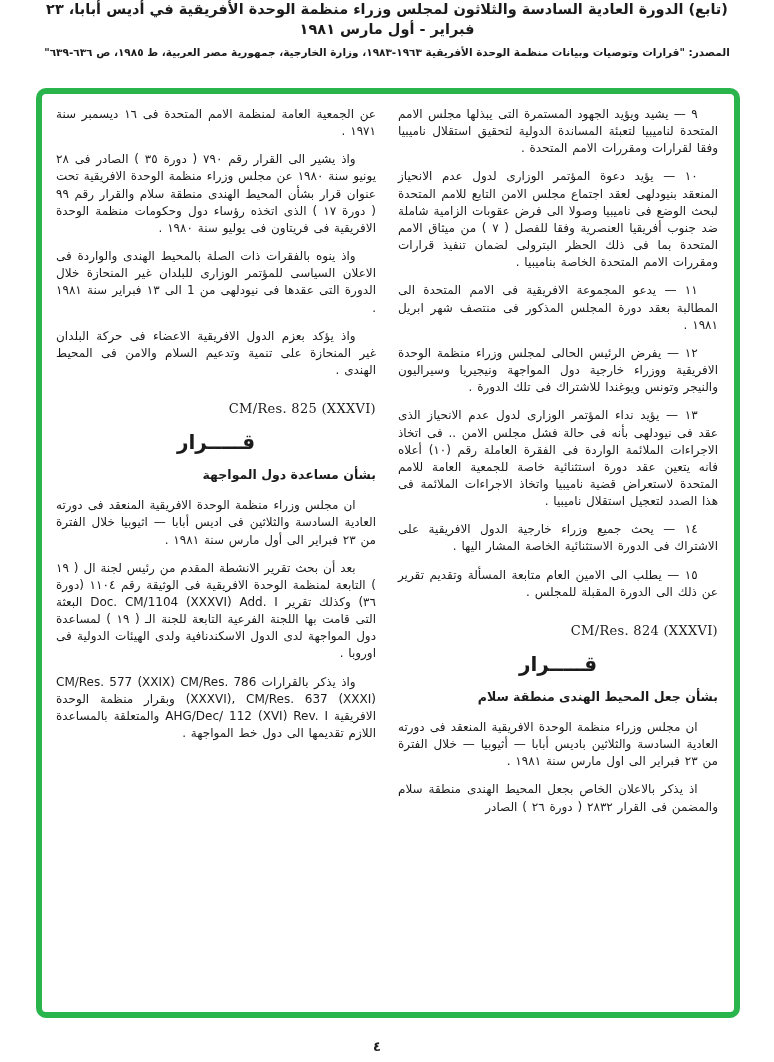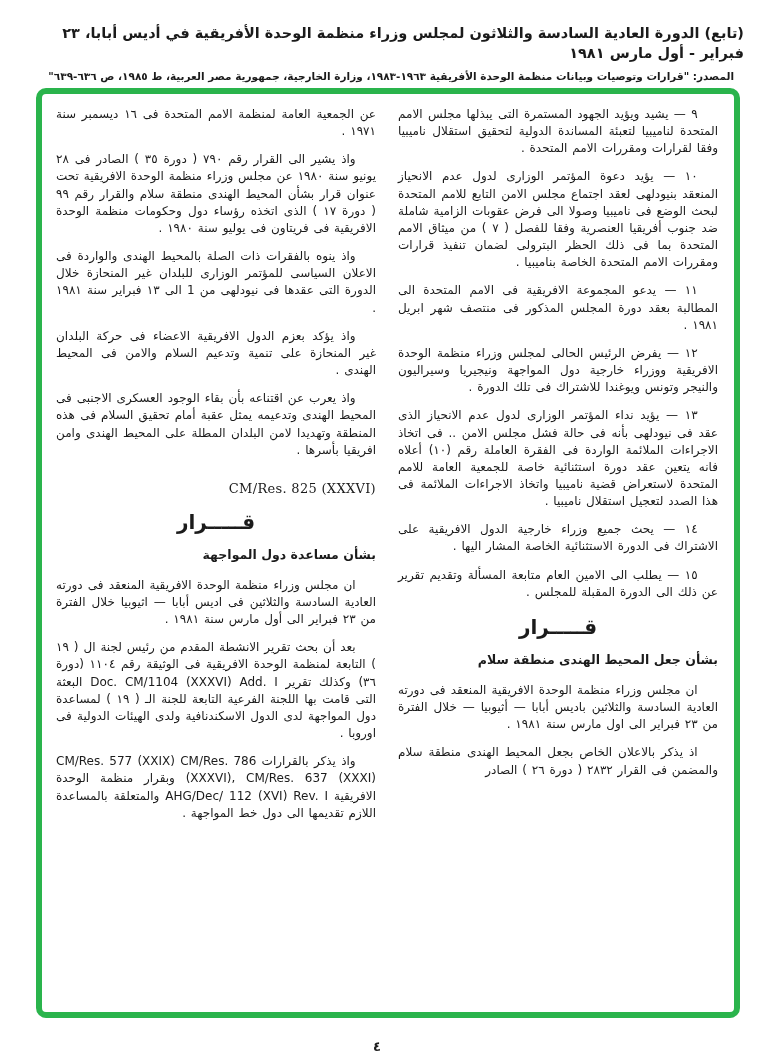--- a/index.html
+++ b/index.html
@@ -7,21 +7,21 @@
     position: relative;
     width: 774px;
     height: 1062px;
     background: #ffffff;
     font-family: "DejaVu Sans", sans-serif;
     color: #1b1b1b;
     overflow: hidden;
   }
   .header {
     direction: rtl;
-    padding-top: 24px;
+    text-align: center;
     font-weight: bold;
   }
   .header-line1 {
     font-size: 14.5px;
     line-height: 1.35;
     padding: 0 30px;
   }
   .header-line2 {
     font-size: 10.5px;
     margin-top: 7px;
@@ -98,31 +98,31 @@
 
   <div class="content-box">
     <section class="col">
         <div class="block paragraph">٩ — يشيد ويؤيد الجهود المستمرة التى يبذلها مجلس الامم المتحدة لناميبيا لتعبئة المساندة الدولية لتحقيق استقلال ناميبيا وفقا لقرارات ومقررات الامم المتحدة .</div>
         <div class="block paragraph">١٠ — يؤيد دعوة المؤتمر الوزارى لدول عدم الانحياز المنعقد بنيودلهى لعقد اجتماع مجلس الامن التابع للامم المتحدة لبحث الوضع فى ناميبيا وصولا الى فرض عقوبات الزامية شاملة ضد جنوب أفريقيا العنصرية وفقا للفصل ( ٧ ) من ميثاق الامم المتحدة بما فى ذلك الحظر البترولى لضمان تنفيذ قرارات ومقررات الامم المتحدة الخاصة بناميبيا .</div>
         <div class="block paragraph">١١ — يدعو المجموعة الافريقية فى الامم المتحدة الى المطالبة بعقد دورة المجلس المذكور فى منتصف شهر ابريل ١٩٨١ .</div>
         <div class="block paragraph">١٢ — يفرض الرئيس الحالى لمجلس وزراء منظمة الوحدة الافريقية ووزراء خارجية دول المواجهة ونيجيريا وسيراليون والنيجر وتونس ويوغندا للاشتراك فى تلك الدورة .</div>
         <div class="block paragraph">١٣ — يؤيد نداء المؤتمر الوزارى لدول عدم الانحياز الذى عقد فى نيودلهى بأنه فى حالة فشل مجلس الامن .. فى اتخاذ الاجراءات الملائمة الواردة فى الفقرة العاملة رقم (١٠) أعلاه فانه يتعين عقد دورة استثنائية خاصة للجمعية العامة للامم المتحدة لاستعراض قضية ناميبيا واتخاذ الاجراءات الملائمة فى هذا الصدد لتعجيل استقلال ناميبيا .</div>
         <div class="block paragraph">١٤ — يحث جميع وزراء خارجية الدول الافريقية على الاشتراك فى الدورة الاستثنائية الخاصة المشار اليها .</div>
         <div class="block paragraph">١٥ — يطلب الى الامين العام متابعة المسألة وتقديم تقرير عن ذلك الى الدورة المقبلة للمجلس .</div>
+        <div class="block docref">CM/Res. 824 (XXXVI)</div>
         <div class="block heading">قـــــرار</div>
         <div class="block subheading">بشأن جعل المحيط الهندى منطقة سلام</div>
         <div class="block paragraph">ان مجلس وزراء منظمة الوحدة الافريقية المنعقد فى دورته العادية السادسة والثلاثين باديس أبابا — أثيوبيا — خلال الفترة من ٢٣ فبراير الى اول مارس سنة ١٩٨١ .</div>
         <div class="block paragraph">اذ يذكر بالاعلان الخاص بجعل المحيط الهندى منطقة سلام والمضمن فى القرار ٢٨٣٢ ( دورة ٢٦ ) الصادر</div>
       </section>
     <section class="col">
         <div class="block flush">عن الجمعية العامة لمنظمة الامم المتحدة فى ١٦ ديسمبر سنة ١٩٧١ .</div>
         <div class="block paragraph">واذ يشير الى القرار رقم ٧٩٠ ( دورة ٣٥ ) الصادر فى ٢٨ يونيو سنة ١٩٨٠ عن مجلس وزراء منظمة الوحدة الافريقية تحت عنوان قرار بشأن المحيط الهندى منطقة سلام والقرار رقم ٩٩ ( دورة ١٧ ) الذى اتخذه رؤساء دول وحكومات منظمة الوحدة الافريقية فى فريتاون فى يوليو سنة ١٩٨٠ .</div>
         <div class="block paragraph">واذ ينوه بالفقرات ذات الصلة بالمحيط الهندى والواردة فى الاعلان السياسى للمؤتمر الوزارى للبلدان غير المنحازة خلال الدورة التى عقدها فى نيودلهى من 1 الى ١٣ فبراير سنة ١٩٨١ .</div>
         <div class="block paragraph">واذ يؤكد بعزم الدول الافريقية الاعضاء فى حركة البلدان غير المنحازة على تنمية وتدعيم السلام والامن فى المحيط الهندى .</div>
-        <div class="block paragraph">واذ يعرب عن اقتناعه بأن بقاء الوجود العسكرى الاجنبى فى المحيط الهندى وتدعيمه يمثل عقبة أمام تحقيق السلام فى هذه المنطقة وتهديدا لامن البلدان المطلة على المحيط الهندى وامن افريقيا بأسرها .</div>
         <div class="block docref">CM/Res. 825 (XXXVI)</div>
         <div class="block heading">قـــــرار</div>
         <div class="block subheading">بشأن مساعدة دول المواجهة</div>
         <div class="block paragraph">ان مجلس وزراء منظمة الوحدة الافريقية المنعقد فى دورته العادية السادسة والثلاثين فى اديس أبابا — اثيوبيا خلال الفترة من ٢٣ فبراير الى أول مارس سنة ١٩٨١ .</div>
         <div class="block paragraph">بعد أن بحث تقرير الانشطة المقدم من رئيس لجنة ال ( ١٩ ) التابعة لمنظمة الوحدة الافريقية فى الوثيقة رقم ١١٠٤ (دورة ٣٦) وكذلك تقرير Doc. CM/1104 (XXXVI) Add. I البعثة التى قامت بها اللجنة الفرعية التابعة للجنة الـ ( ١٩ ) لمساعدة دول المواجهة لدى الدول الاسكندنافية ولدى الهيئات الدولية فى اوروبا .</div>
         <div class="block paragraph">واذ يذكر بالقرارات CM/Res. 577 (XXIX) CM/Res. 786 (XXXVI), CM/Res. 637 (XXXI) وبقرار منظمة الوحدة الافريقية AHG/Dec/ 112 (XVI) Rev. I والمتعلقة بالمساعدة اللازم تقديمها الى دول خط المواجهة .</div>
       </section>
   </div>
 
   <div class="footer">

